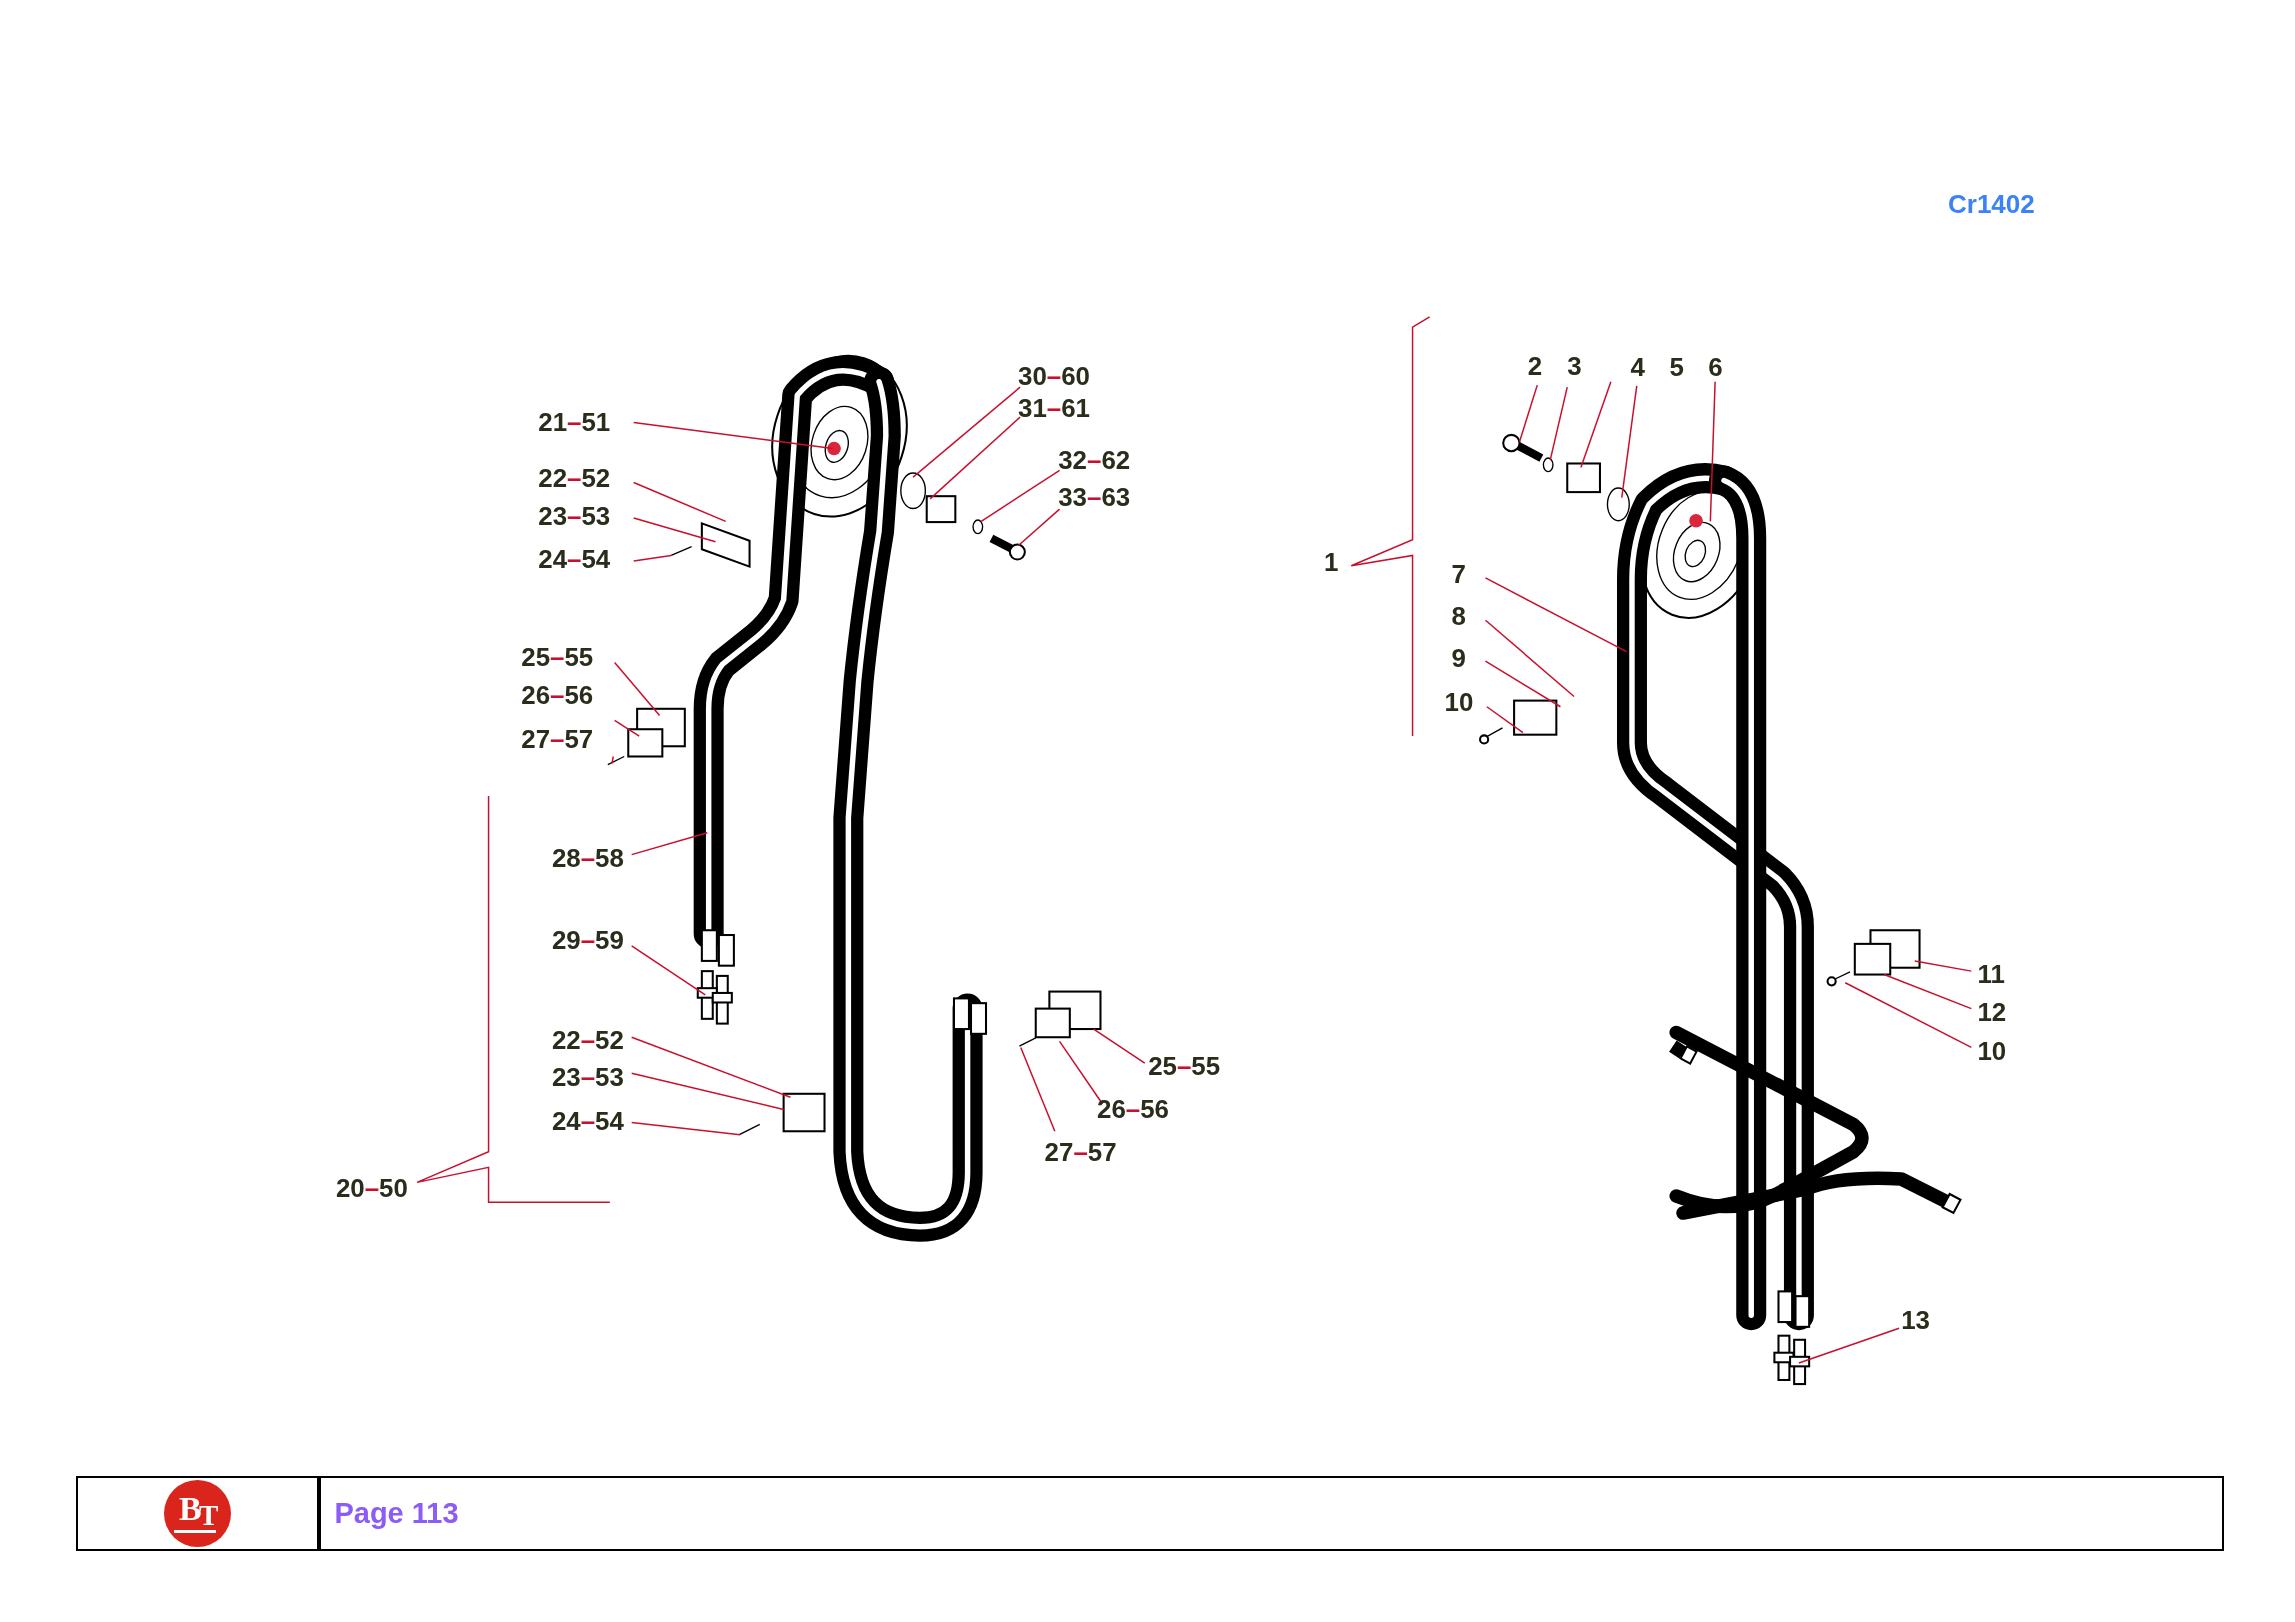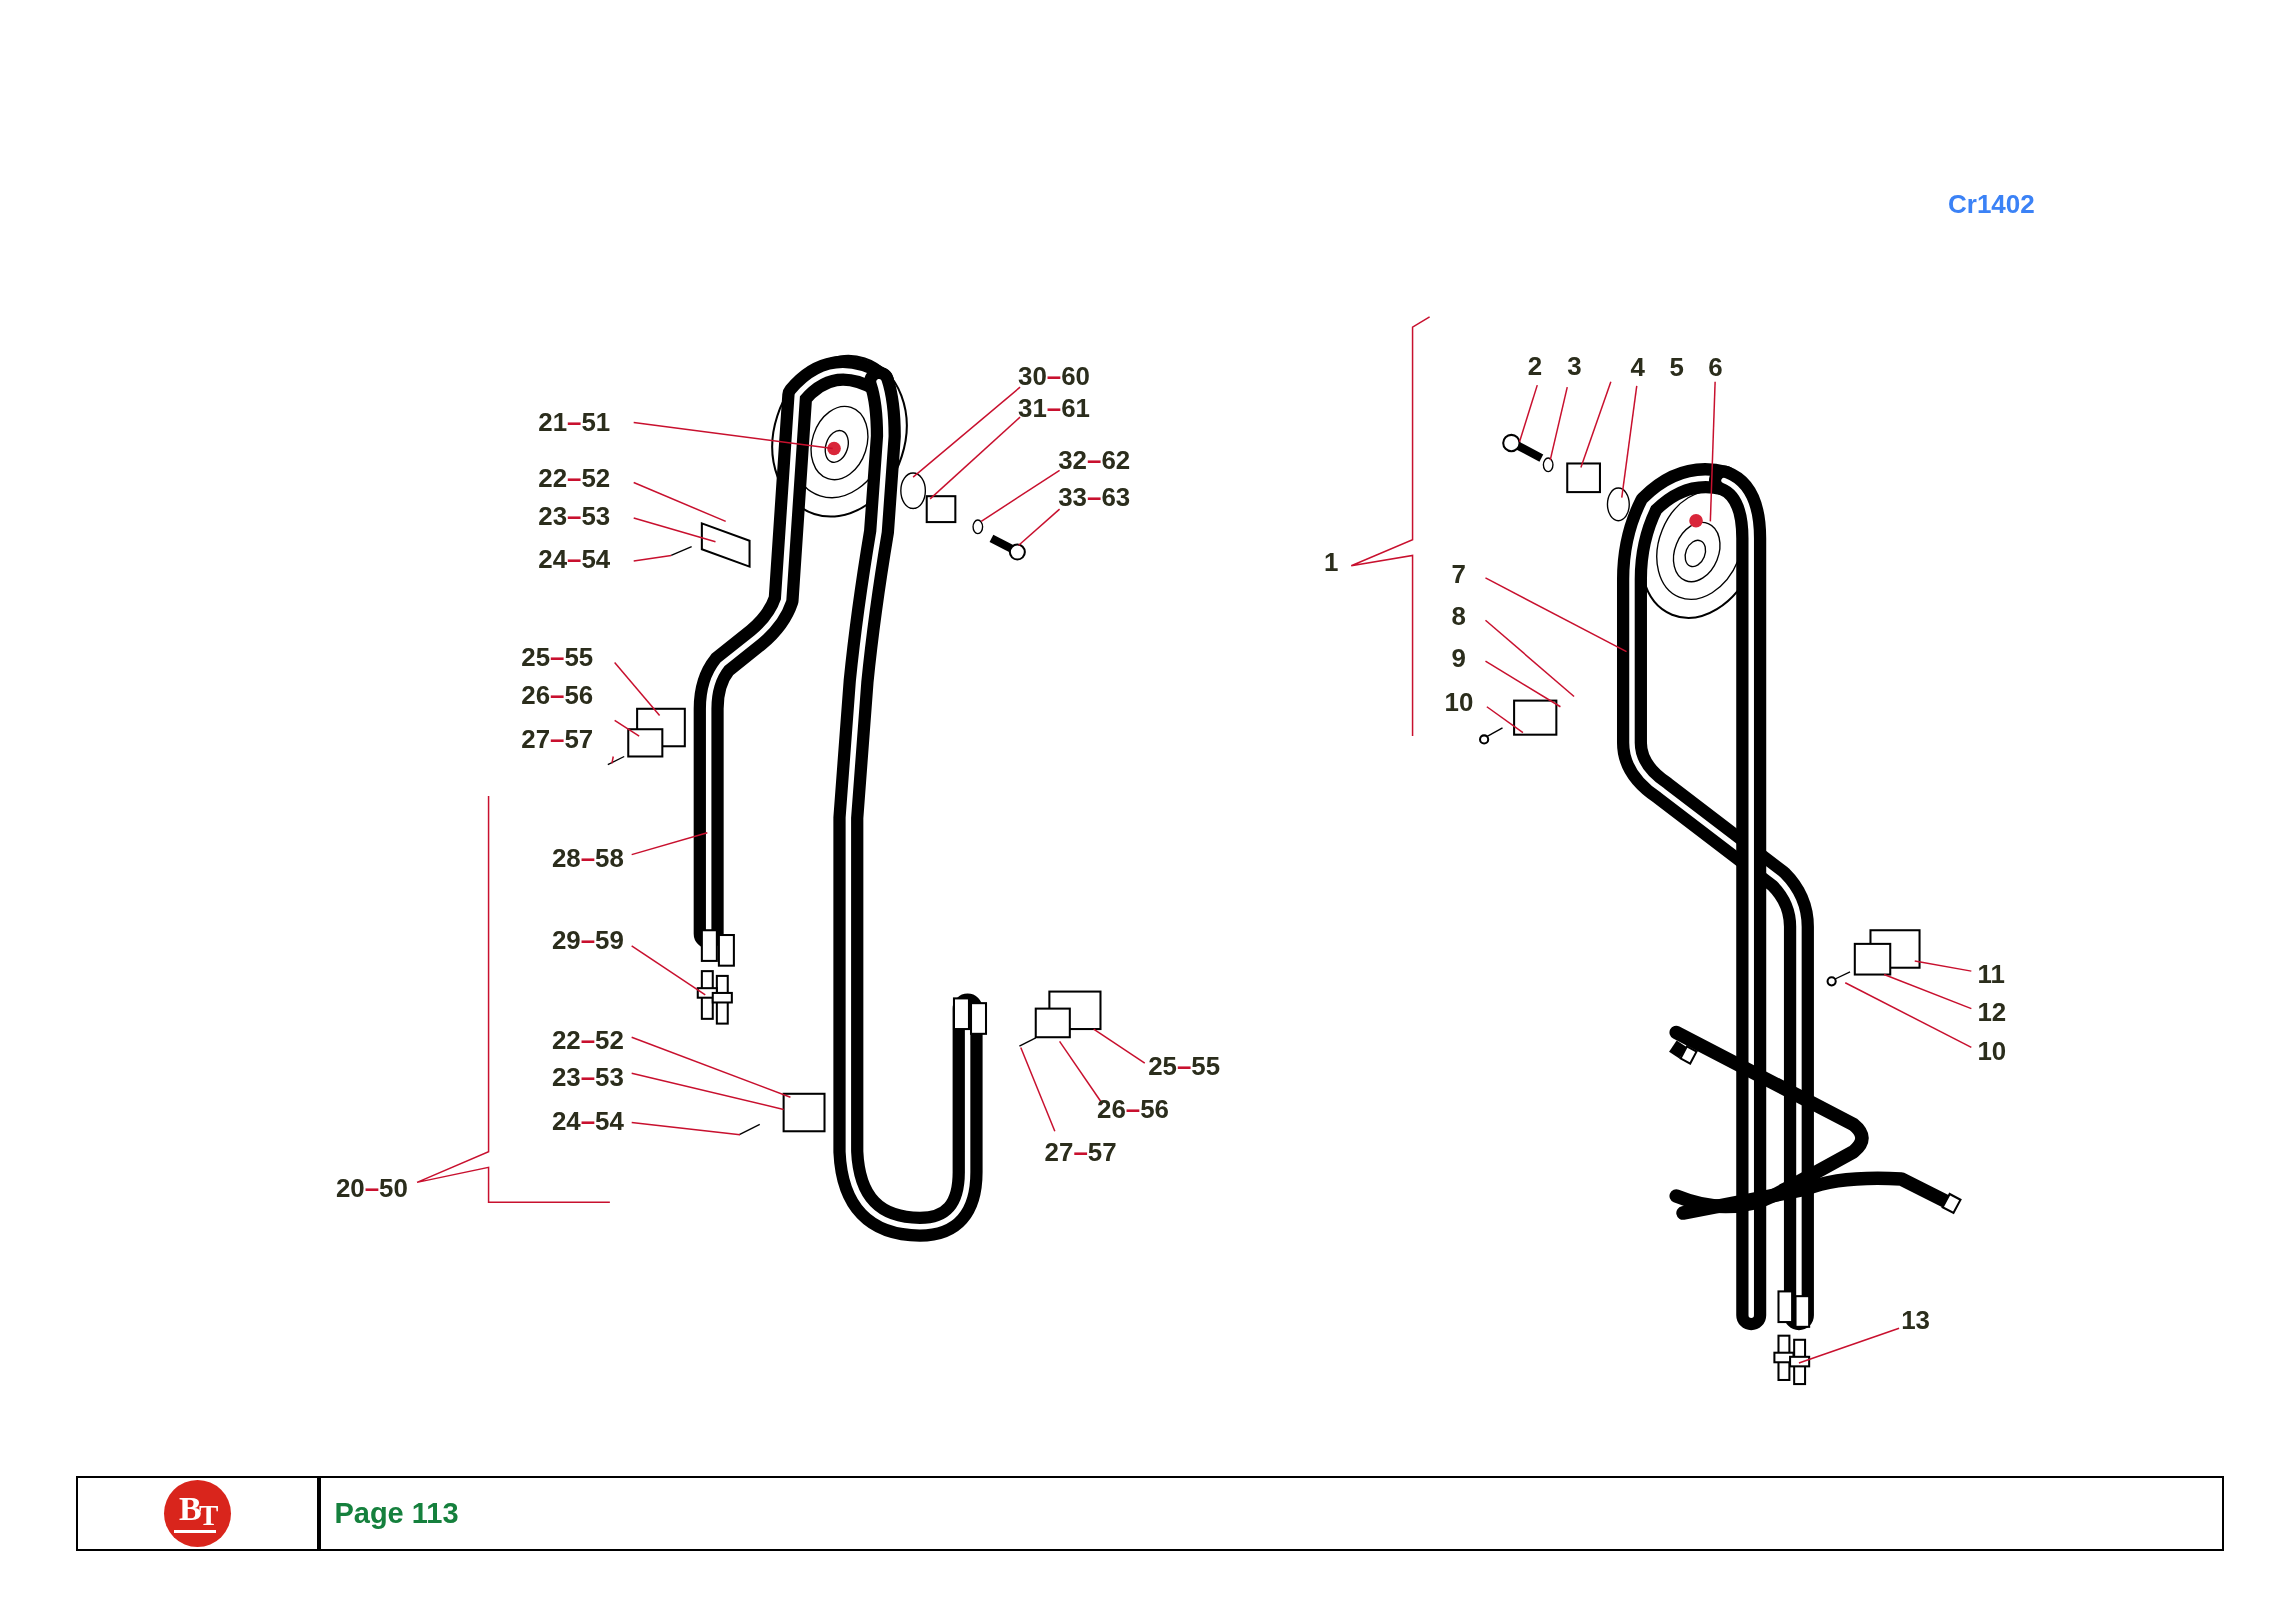--- a/index.html
+++ b/index.html
@@ -15,21 +15,21 @@
   .part { fill: #fff; stroke: #000; stroke-width: 3; }
   .part-thin { fill: none; stroke: #000; stroke-width: 2; }
   .footer { position: absolute; left: 76px; top: 1476px; width: 2148px; height: 75px;
             border: 2.7px solid #000; display: flex; box-sizing: border-box; }
   .footer .logo-cell { width: 239px; border-right: 2px solid #000; display: flex; align-items: center; justify-content: center; }
   .logo { width: 67px; height: 67px; border-radius: 50%; background: #d9251c; position: relative; }
   .logo .b { position: absolute; left: 15px; top: 9.5px; color: #fff; font-family: "Liberation Serif", serif; font-weight: bold; font-size: 34px; }
   .logo .t { position: absolute; left: 35px; top: 19px; color: #fff; font-family: "Liberation Serif", serif; font-weight: bold; font-size: 29px; }
   .logo .bar { position: absolute; left: 9.5px; top: 50px; width: 42px; height: 3.4px; background: #fff; }
   .footer .title-cell { flex: 1; padding: 15px 4.1px 0 4.1px; font-weight: bold; font-size: 20.4px; line-height: 22px; color: #000; letter-spacing: -0.2px; }
-  .footer .page-cell { width: 151px; border-left: 2px solid #000; display: flex; align-items: center; justify-content: center; font-weight: bold; font-size: 29px; color: #15803d; }
+  .footer .page-cell { width: 151px; border-left: 2px solid #000; display: flex; align-items: center; justify-content: center; font-weight: bold; font-size: 29px; color: #8b5cf6; }
 </style>
 </head>
 <body>
 
 <div class="doc-code">Cr1402</div>
 
 <svg class="diagram" viewBox="0 0 3368 2380">
 
   <g>
 

